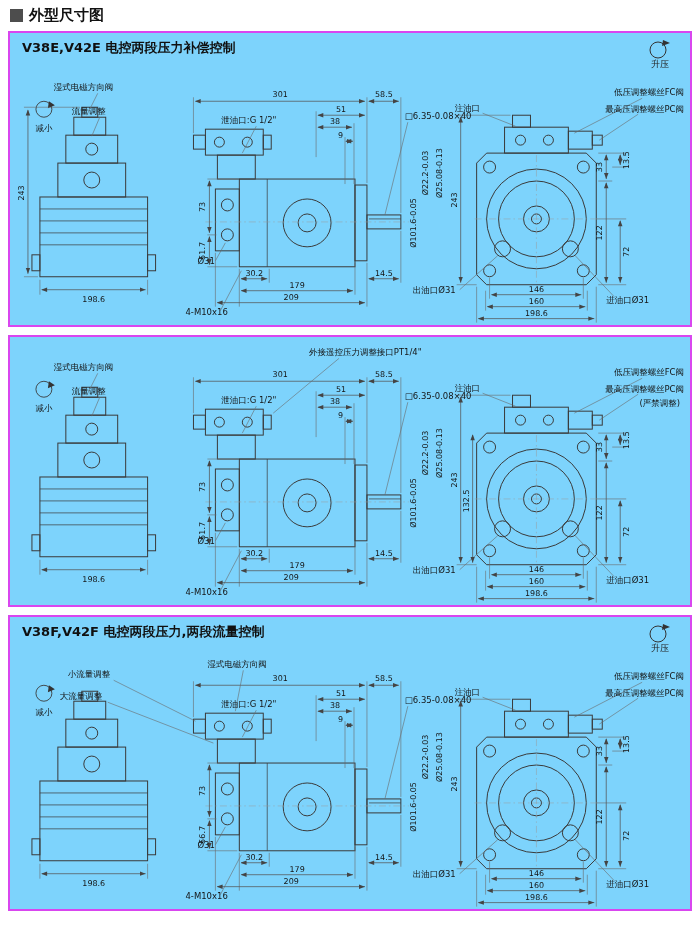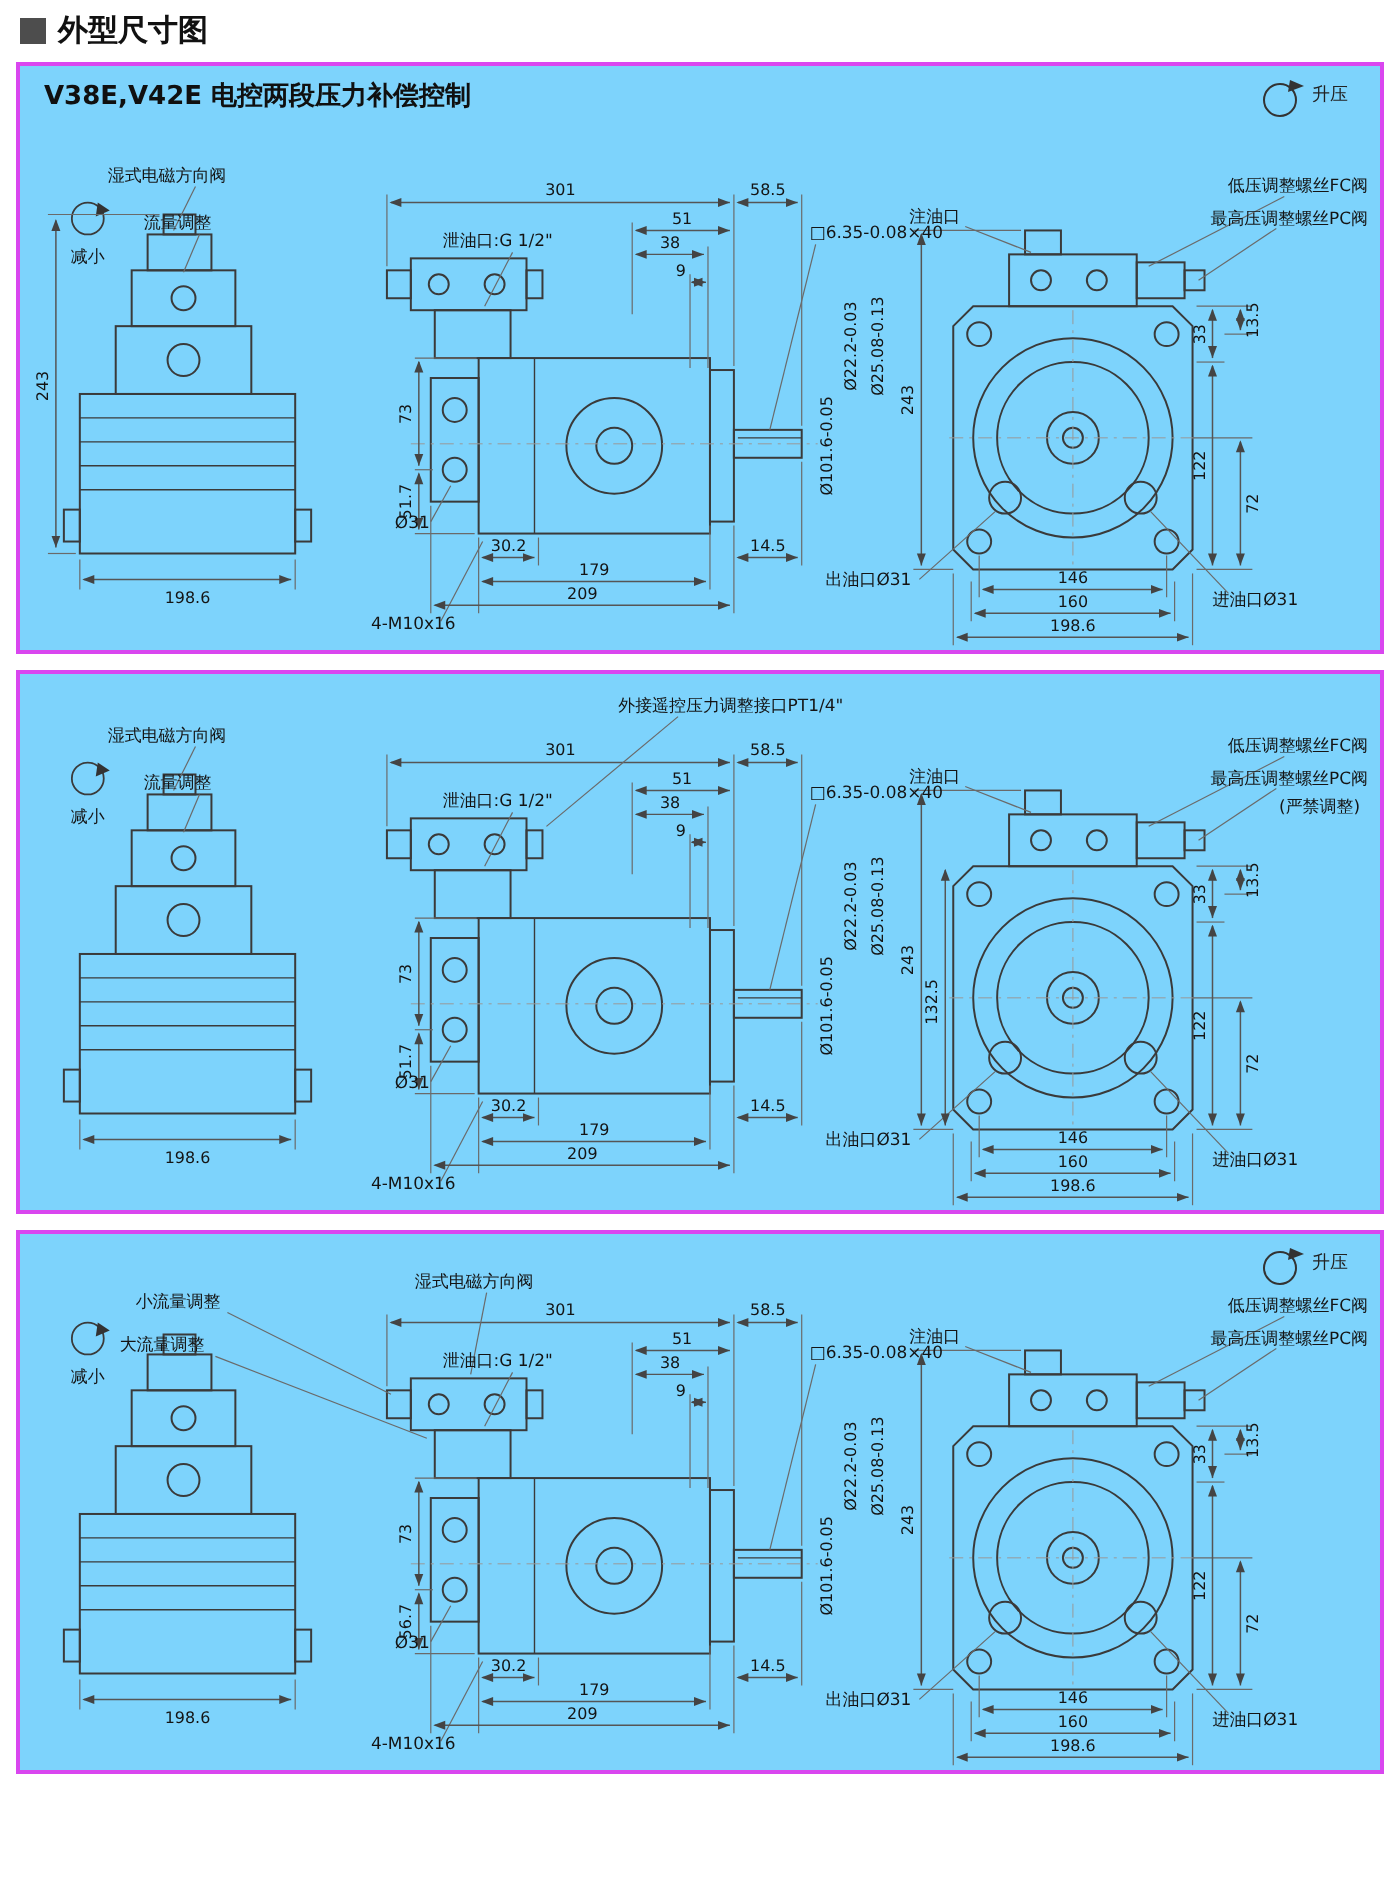--- a/index.html
+++ b/index.html
@@ -4,21 +4,21 @@
 <style>
   html,body { margin:0; padding:0; background:#ffffff; }
   body { width:700px; height:948px; overflow:hidden;
          font-family:"DejaVu Sans","Liberation Sans",sans-serif; color:#111; }
   .page { padding:6px 8px 0 8px; }
   .hdr { display:flex; align-items:center; gap:6px; margin:0 0 6px 2px; }
   .hdr .sq { width:13px; height:13px; background:#4d4d4d; display:inline-block; }
   .hdr h1 { font-size:15px; margin:0; font-weight:bold; color:#111; }
   .panel { position:relative; border:2px solid #d946ef; background:#7dd3fc; margin-bottom:8px; }
   .panel-title { font-size:13px; font-weight:bold; color:#101010; padding:6px 10px 0 12px; height:18px; }
-  .boost { position:absolute; top:5px; right:16px; display:flex; 
+  .boost { position:absolute; top:5px; right:16px; display:flex; flex-direction:column;
            align-items:center; font-size:9px; color:#222; line-height:1.1; }
   svg.drw { display:block; margin:0 auto; }
   .drw text { fill:#141414; font-size:8px; text-anchor:middle; }
   .drw text.lb { font-size:8.5px; }
   .drw text.s { text-anchor:start; }
   .drw text.e { text-anchor:end; }
   .drw line.ldr { stroke:#6a6a6a; stroke-width:0.6; }
   .drw line.extx { stroke:#6a6a6a; stroke-width:0.6; }
   .drw line.dimx { stroke:#555; stroke-width:0.75; }
 </style>
@@ -280,20 +280,21 @@
       <text transform="translate(621 195) rotate(-90)">72</text>
       <text x="528" y="235">146</text>
       <text x="528" y="247">160</text>
       <text x="528" y="259">198.6</text>
       <text class="lb s" x="404" y="236">出油口Ø31</text>
       <text class="lb s" x="598" y="246">进油口Ø31</text>
     </svg>
   </section>
 
   <section class="panel">
+    <div class="panel-title">V38F,V42F 电控两段压力,两段流量控制</div>
     <div class="boost">
       <svg width="28" height="22" viewBox="0 0 28 22">
         <circle cx="12" cy="12" r="8" fill="none" stroke="#333" stroke-width="1"></circle>
         <polygon points="17,2 24,5 16,8" fill="#333"></polygon>
       </svg>
       <span>升压</span>
     </div>
     <svg class="drw" width="680" height="268" viewBox="0 0 682 268">
       <use href="#g-left"></use>
       <use href="#g-center"></use>

